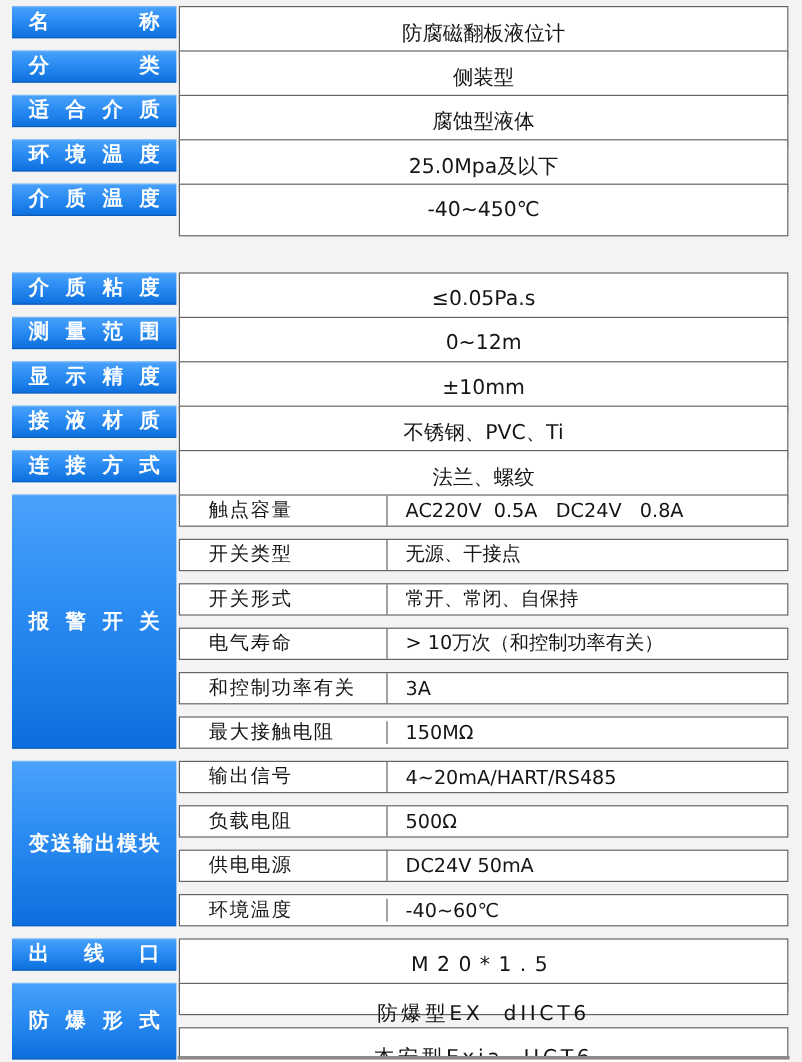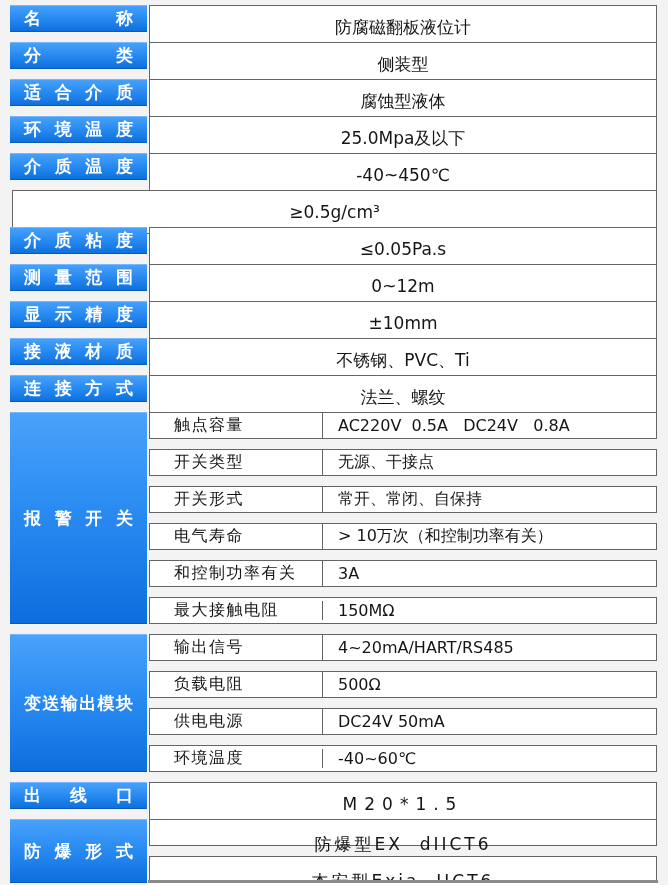--- a/index.html
+++ b/index.html
@@ -146,21 +146,20 @@
       </div>
       <div class="white-box">25.0Mpa及以下</div>
     </div>
     <div class="row single">
       <div class="blue-label">
         <span>介质温度</span>
       </div>
       <div class="white-box">-40~450℃</div>
     </div>
     <div class="row single">
-      <div class="white-box">≥0.5g/cm³</div>
     </div>
     <div class="row single">
       <div class="blue-label">
         <span>介质粘度</span>
       </div>
       <div class="white-box">≤0.05Pa.s</div>
     </div>
     <div class="row single">
       <div class="blue-label">
         <span>测量范围</span>

